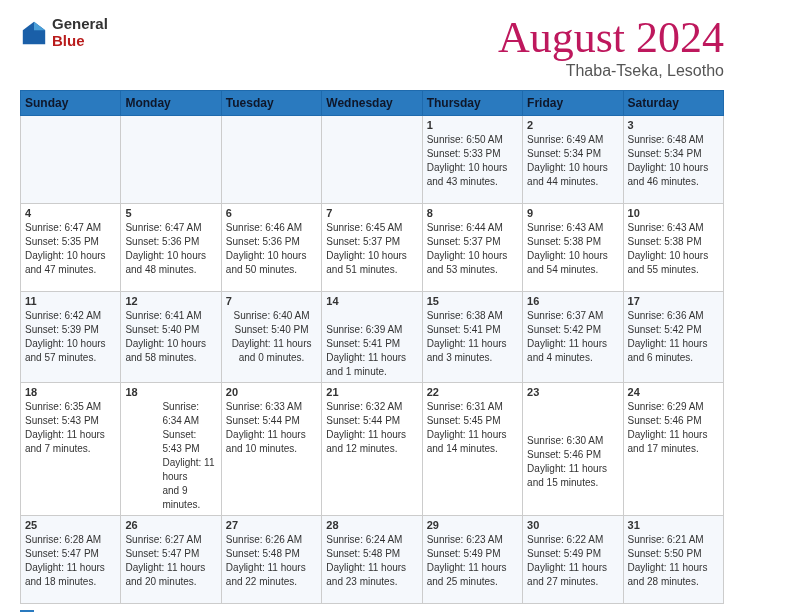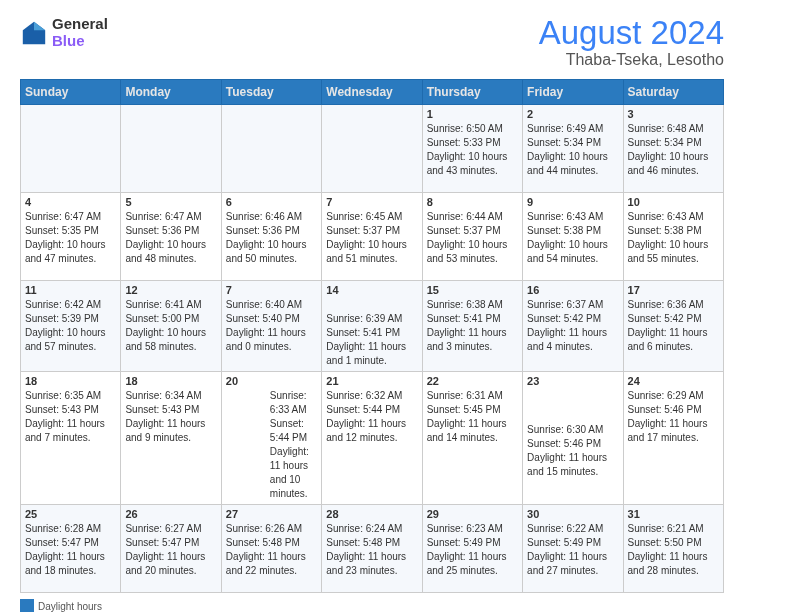--- a/index.html
+++ b/index.html
@@ -34,54 +34,55 @@
       line-height: 1.1;
     }
     .logo-general {
       font-size: 15px;
       font-weight: bold;
       color: #333;
     }
     .logo-blue {
       font-size: 15px;
       font-weight: bold;
-      color: #8b5cf6;
+      color: #b91c1c;
     }
     .logo-icon {
       width: 28px;
       height: 28px;
     }
     .title-block {
       text-align: right;
     }
     .month-title {
-      font-size: 33px;
+      font-size: 44px;
       font-weight: 300;
-      color: #3b82f6;
+      color: #be185d;
       line-height: 1;
+      font-family: Liberation Serif, serif;
     }
     .location {
       font-size: 16px;
       color: #555;
       margin-top: 2px;
     }
     .calendar {
       flex: 1;
       display: flex;
       flex-direction: column;
     }
     table {
       width: 100%;
       border-collapse: collapse;
       flex: 1;
       table-layout: fixed;
     }
     thead tr th {
       background-color: #2a7abf;
-      color: #e5e5e5;
+      color: #0f172a;
       font-size: 12px;
       font-weight: bold;
       padding: 5px 4px;
       text-align: left;
       border: 1px solid #1e6aad;
     }
     tbody tr td {
       border: 1px solid #ccc;
       vertical-align: top;
       padding: 3px 4px;
@@ -241,27 +242,27 @@
             <td>
               <span class="day-num">11</span>
               <div class="day-info" style="white-space: pre-line;">Sunrise: 6:42 AM
 Sunset: 5:39 PM
 Daylight: 10 hours
 and 57 minutes.</div>
             </td>
             <td>
               <span class="day-num">12</span>
               <div class="day-info" style="white-space: pre-line;">Sunrise: 6:41 AM
-Sunset: 5:00 PM
+Sunset: 5:40 PM
 Daylight: 10 hours
 and 58 minutes.</div>
             </td>
             <td>
               <span class="day-num">7</span>
-              <div class="day-info" style="white-space: pre-line;">Sunrise: 6:40 AM
+              <div class="day-info" style="white-space: pre-line; text-align: center;">Sunrise: 6:40 AM
 Sunset: 5:40 PM
 Daylight: 11 hours
 and 0 minutes.</div>
             </td>
             <td>
               <span class="day-num">14</span>
               <div class="day-info" style="white-space: pre-line; margin-top: 16px;">Sunrise: 6:39 AM
 Sunset: 5:41 PM
 Daylight: 11 hours
 and 1 minute.</div>
@@ -291,28 +292,28 @@
           <tr>
             <td>
               <span class="day-num">18</span>
               <div class="day-info" style="white-space: pre-line;">Sunrise: 6:35 AM
 Sunset: 5:43 PM
 Daylight: 11 hours
 and 7 minutes.</div>
             </td>
             <td>
               <span class="day-num">18</span>
-              <div class="day-info" style="white-space: pre-line;">Sunrise: 6:34 AM
+              <div class="day-info" style="white-space: pre-line; margin-left: 37px;">Sunrise: 6:34 AM
 Sunset: 5:43 PM
 Daylight: 11 hours
 and 9 minutes.</div>
             </td>
             <td>
               <span class="day-num">20</span>
-              <div class="day-info" style="white-space: pre-line; margin-left: 44px;">Sunrise: 6:33 AM
+              <div class="day-info" style="white-space: pre-line;">Sunrise: 6:33 AM
 Sunset: 5:44 PM
 Daylight: 11 hours
 and 10 minutes.</div>
             </td>
             <td>
               <span class="day-num">21</span>
               <div class="day-info" style="white-space: pre-line;">Sunrise: 6:32 AM
 Sunset: 5:44 PM
 Daylight: 11 hours
 and 12 minutes.</div>

